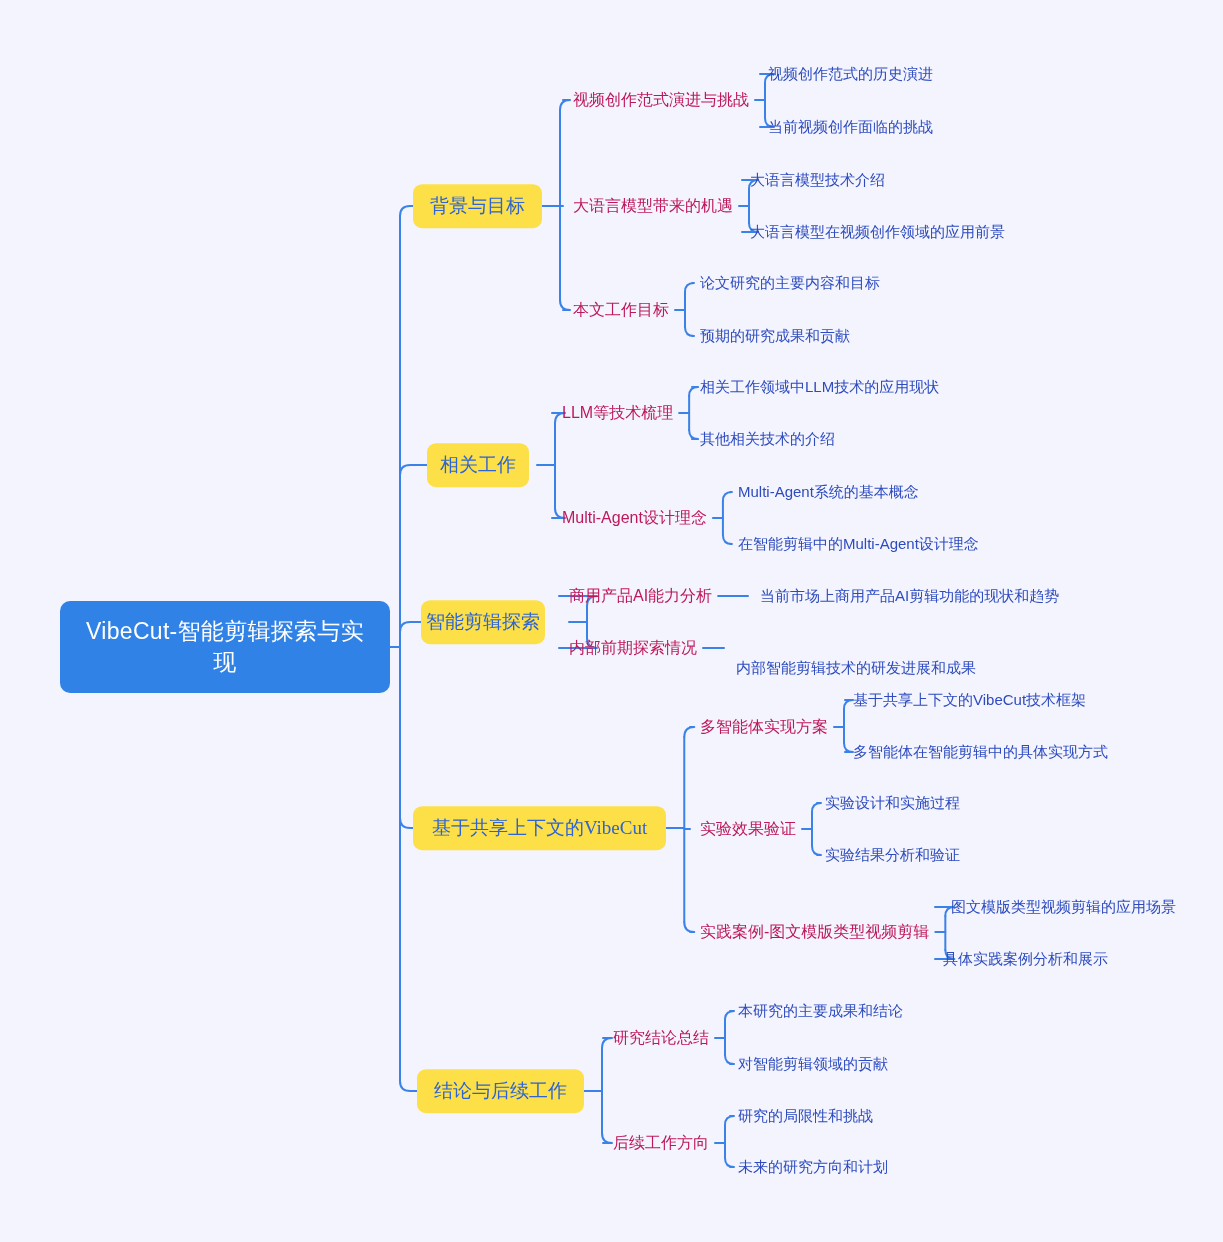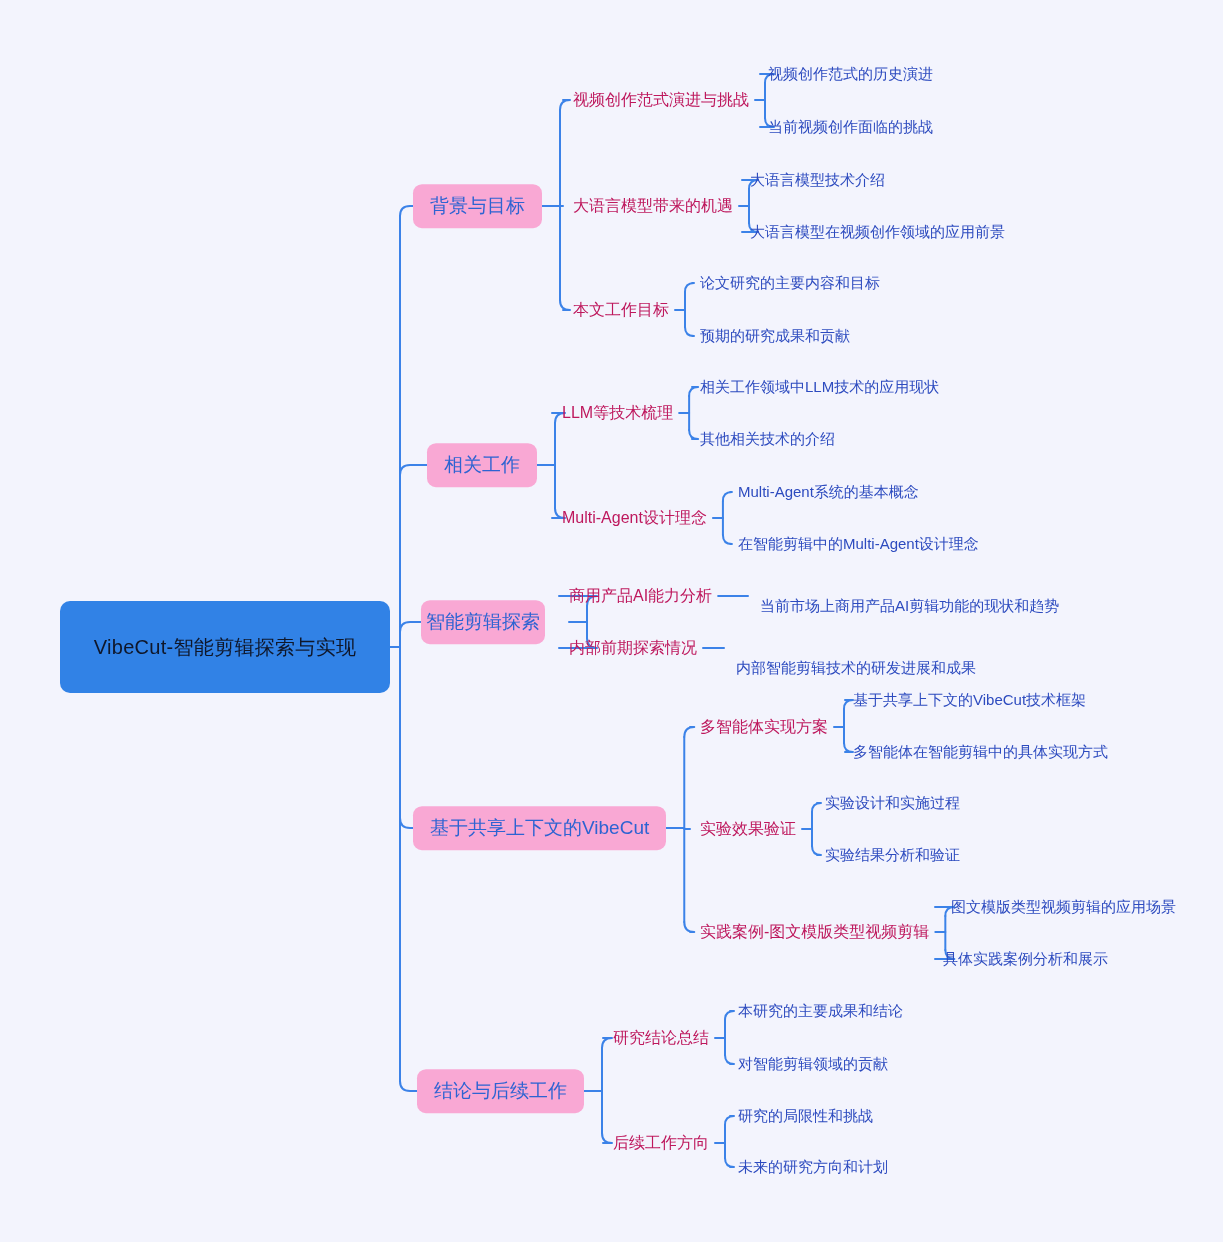--- a/index.html
+++ b/index.html
@@ -26,45 +26,46 @@
   }
   .node {
     position: absolute;
     white-space: nowrap;
     line-height: 1.35;
   }
 
   
   .node.root {
     background: #3182e6;
-    color: #0f172a;
+    color: #ffffff;
     border-radius: 10px;
-    font-size: 20px;
+    font-size: 23px;
     text-align: center;
     padding: 14px 18px;
     box-sizing: border-box;
     display: flex;
     align-items: center;
     justify-content: center;
     white-space: normal;
     letter-spacing: .3px;
   }
 
   
   .node.lvl1 {
-    background: #f9a8d4;
+    background: #fde047;
     color: #2d63d2;
     border-radius: 9px;
     font-size: 19px;
     padding: 9px 17px;
     box-sizing: border-box;
     display: flex;
     align-items: center;
     justify-content: center;
     transform: translateY(-50%);
+    font-family: Liberation Serif, serif;
   }
 
   
   .node.lvl2 {
     color: #be185d;
     font-size: 16px;
     transform: translateY(-50%);
     padding: 2px 0;
   }
 
@@ -159,30 +160,30 @@
       <div class="node lvl1" style="left: 413px; top: 206px; width: 129px;">背景与目标</div>
       <div class="node lvl2" style="left: 573px; top: 100px;">视频创作范式演进与挑战</div>
       <div class="node lvl3" style="left: 768px; top: 74px;">视频创作范式的历史演进</div>
       <div class="node lvl3" style="left: 768px; top: 127px;">当前视频创作面临的挑战</div>
       <div class="node lvl2" style="left: 573px; top: 206px;">大语言模型带来的机遇</div>
       <div class="node lvl3" style="left: 750px; top: 180px;">大语言模型技术介绍</div>
       <div class="node lvl3" style="left: 750px; top: 232px;">大语言模型在视频创作领域的应用前景</div>
       <div class="node lvl2" style="left: 573px; top: 310px;">本文工作目标</div>
       <div class="node lvl3" style="left: 700px; top: 283px;">论文研究的主要内容和目标</div>
       <div class="node lvl3" style="left: 700px; top: 336px;">预期的研究成果和贡献</div>
-      <div class="node lvl1" style="left: 427px; top: 465px; width: 110px;">相关工作</div>
+      <div class="node lvl1" style="left: 427px; top: 465px; width: 102px;">相关工作</div>
       <div class="node lvl2" style="left: 562px; top: 413px;">LLM等技术梳理</div>
       <div class="node lvl3" style="left: 700px; top: 387px;">相关工作领域中LLM技术的应用现状</div>
       <div class="node lvl3" style="left: 700px; top: 439px;">其他相关技术的介绍</div>
       <div class="node lvl2" style="left: 562px; top: 518px;">Multi-Agent设计理念</div>
       <div class="node lvl3" style="left: 738px; top: 492px;">Multi-Agent系统的基本概念</div>
       <div class="node lvl3" style="left: 738px; top: 544px;">在智能剪辑中的Multi-Agent设计理念</div>
       <div class="node lvl1" style="left: 421px; top: 622px; width: 124px;">智能剪辑探索</div>
       <div class="node lvl2" style="left: 569px; top: 596px;">商用产品AI能力分析</div>
-      <div class="node lvl3" style="left: 760px; top: 596px; margin-top: 10px;">当前市场上商用产品AI剪辑功能的现状和趋势</div>
+      <div class="node lvl3" style="left: 760px; top: 596px;">当前市场上商用产品AI剪辑功能的现状和趋势</div>
       <div class="node lvl2" style="left: 569px; top: 648px;">内部前期探索情况</div>
       <div class="node lvl3" style="left: 736px; top: 668px;">内部智能剪辑技术的研发进展和成果</div>
       <div class="node lvl1" style="left: 413px; top: 828px; width: 253.266px;">基于共享上下文的VibeCut</div>
       <div class="node lvl2" style="left: 700px; top: 727px;">多智能体实现方案</div>
       <div class="node lvl3" style="left: 853px; top: 700px;">基于共享上下文的VibeCut技术框架</div>
       <div class="node lvl3" style="left: 853px; top: 752px;">多智能体在智能剪辑中的具体实现方式</div>
       <div class="node lvl2" style="left: 700px; top: 829px;">实验效果验证</div>
       <div class="node lvl3" style="left: 825px; top: 803px;">实验设计和实施过程</div>
       <div class="node lvl3" style="left: 825px; top: 855px;">实验结果分析和验证</div>
       <div class="node lvl2" style="left: 700px; top: 932px;">实践案例-图文模版类型视频剪辑</div>

